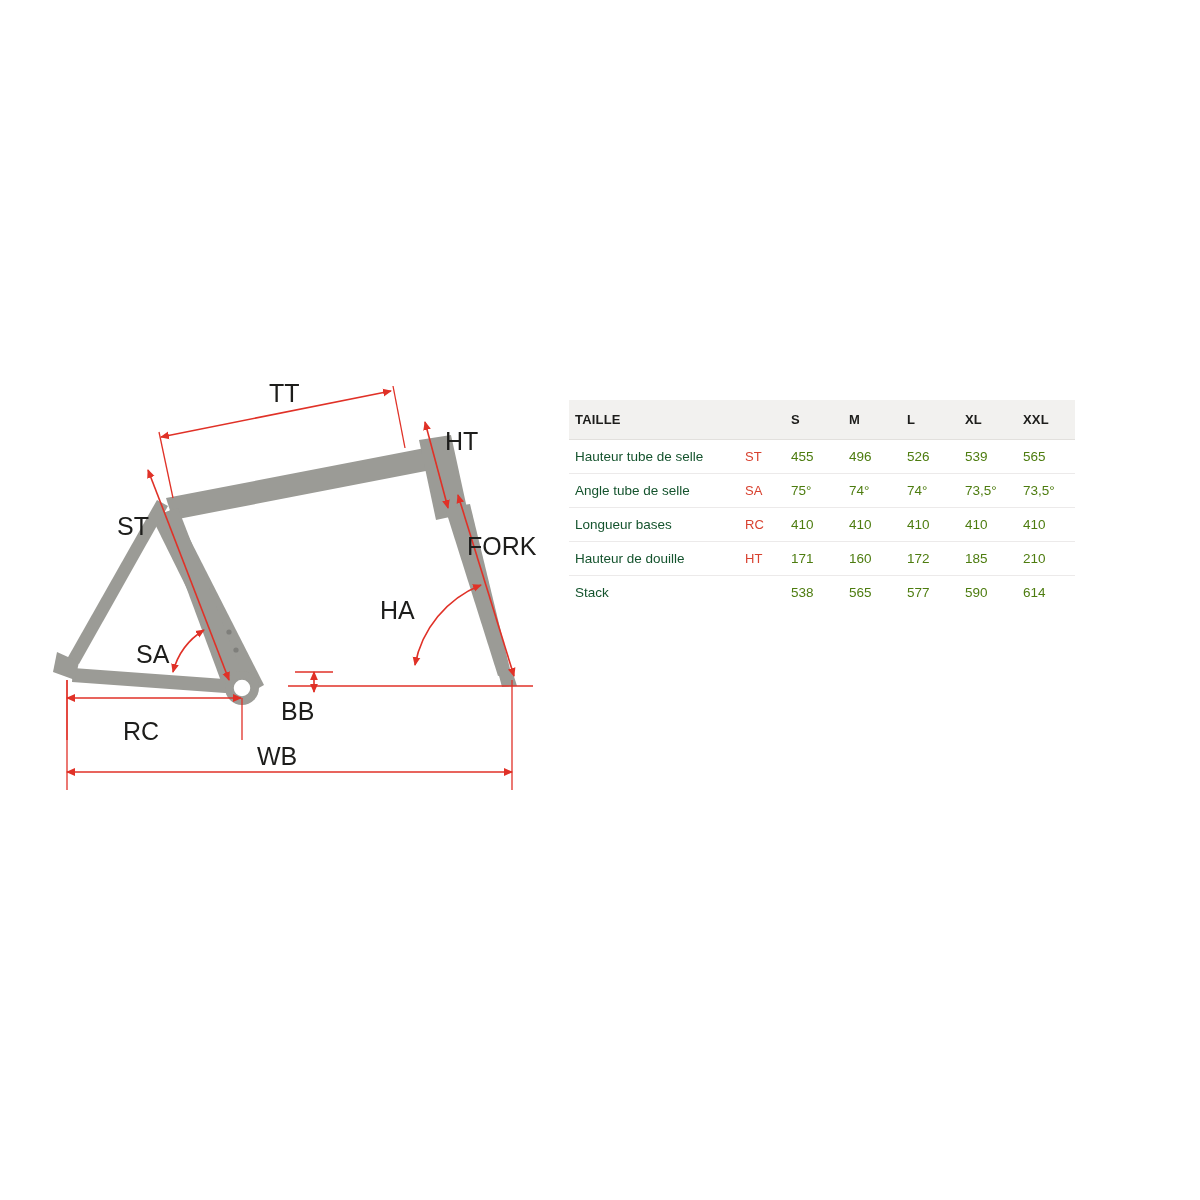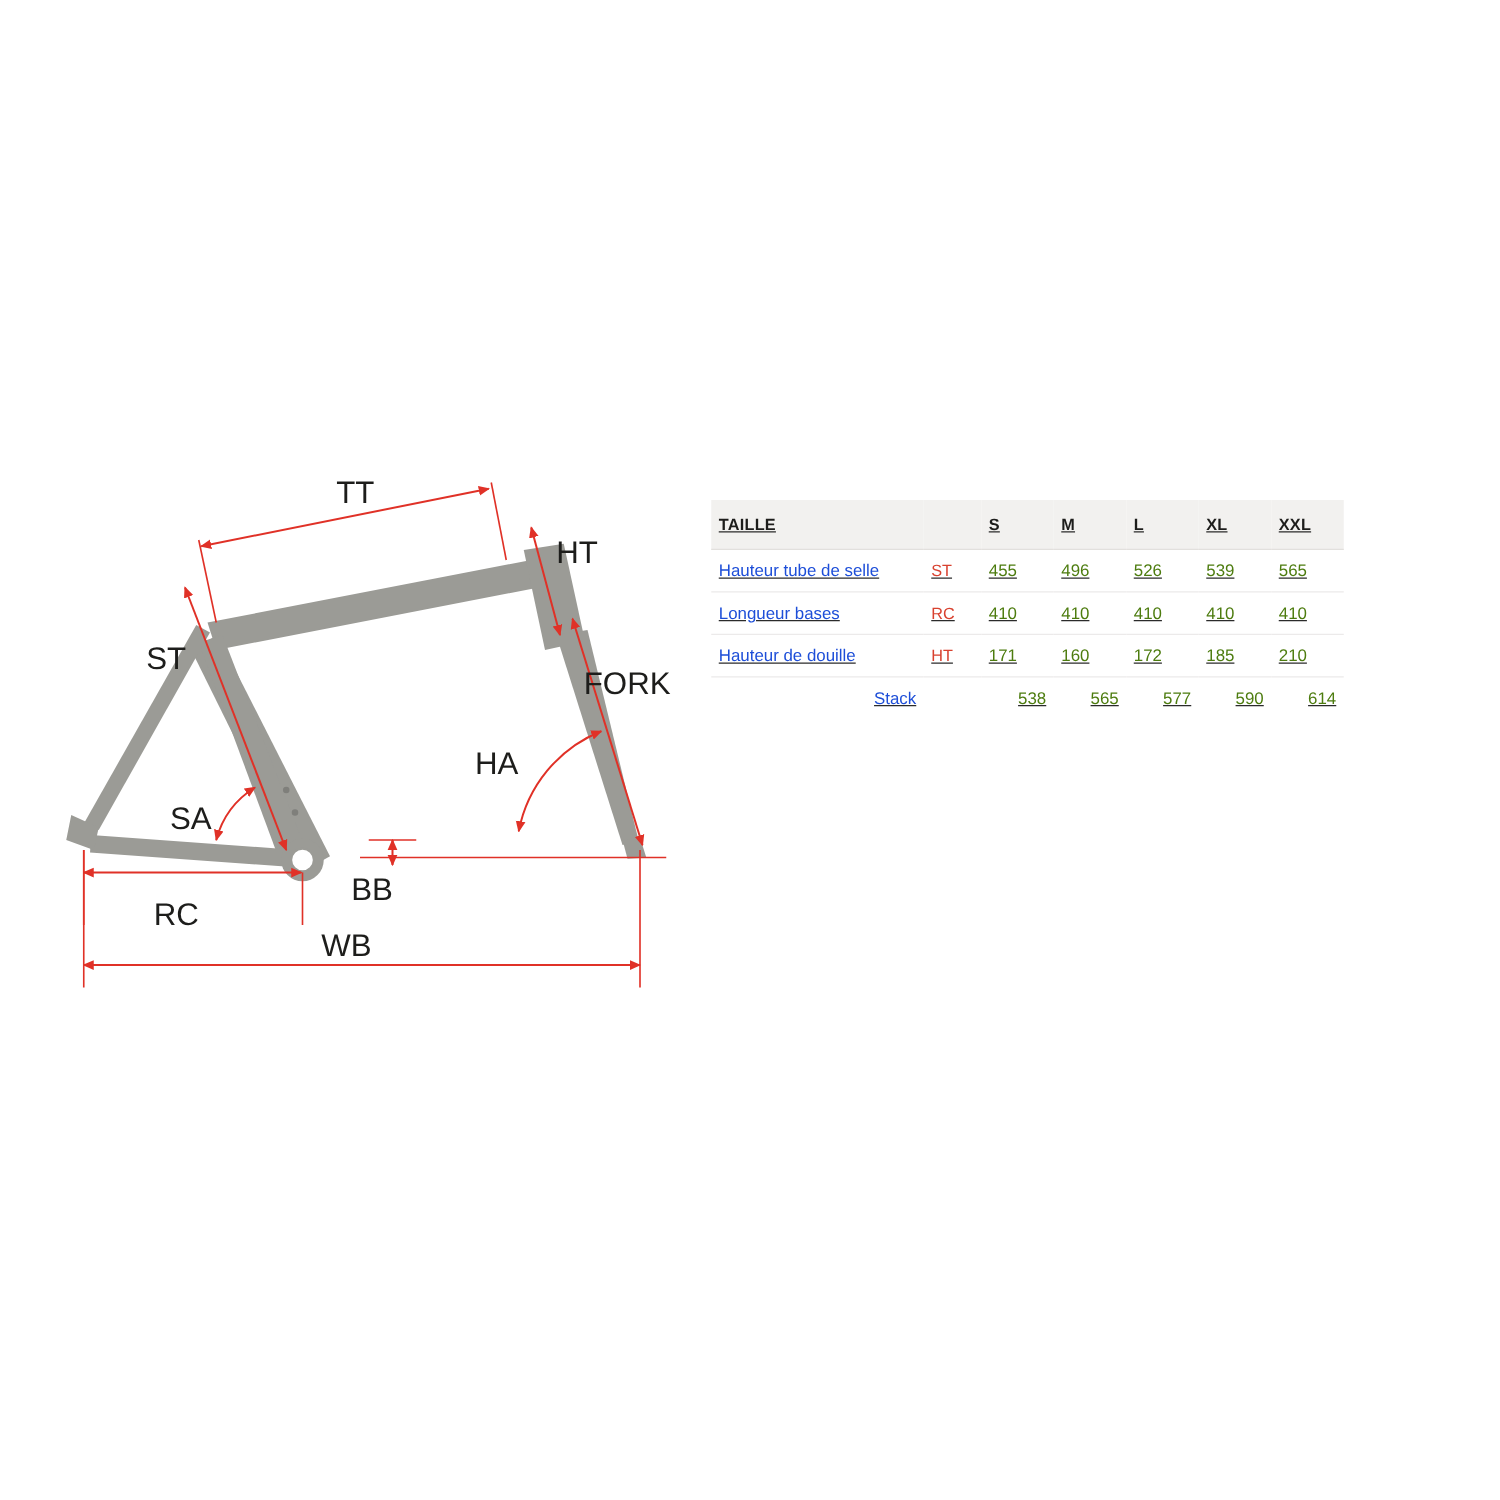--- a/index.html
+++ b/index.html
@@ -36,21 +36,20 @@
   }
   
   #geo-table {
     position: absolute;
     left: 556px;
     top: 400px;
     width: 506px;
     border-collapse: collapse;
     font-size: 13.5px;
     color: #2b2b2b;
-    text-decoration: underline;
   }
   #geo-table thead th {
     background: #f2f1ef;
     font-weight: bold;
     font-size: 13px;
     letter-spacing: .2px;
     color: #1d1d1b;
     padding: 12px 6px;
     text-align: left;
     border-bottom: 1px solid #e2e0dd;
@@ -62,24 +61,23 @@
   #geo-table thead th.code-col {
     width: 34px;
   }
   #geo-table tbody td {
     padding: 9px 6px;
     border-bottom: 1px solid #eceaea;
     white-space: nowrap;
   }
   #geo-table tbody tr:last-child td {
     border-bottom: none;
-    text-align: right;
   }
   td.label-col {
-    color: #1d4ed8;
+    color: #14532d;
     padding-left: 12px;
   }
   th.label-col {
     padding-left: 12px;
   }
   td.code-col {
     color: #d8412f;
     font-size: 13px;
   }
   td.val-col {
@@ -190,20 +188,29 @@
       <tr>
         <td class="label-col">Hauteur tube de selle</td>
         <td class="code-col">ST</td>
         <td class="val-col">455</td>
         <td class="val-col">496</td>
         <td class="val-col">526</td>
         <td class="val-col">539</td>
         <td class="val-col">565</td>
       </tr>
       <tr>
+        <td class="label-col">Angle tube de selle</td>
+        <td class="code-col">SA</td>
+        <td class="val-col">75°</td>
+        <td class="val-col">74°</td>
+        <td class="val-col">74°</td>
+        <td class="val-col">73,5°</td>
+        <td class="val-col">73,5°</td>
+      </tr>
+      <tr>
         <td class="label-col">Longueur bases</td>
         <td class="code-col">RC</td>
         <td class="val-col">410</td>
         <td class="val-col">410</td>
         <td class="val-col">410</td>
         <td class="val-col">410</td>
         <td class="val-col">410</td>
       </tr>
       <tr>
         <td class="label-col">Hauteur de douille</td>

